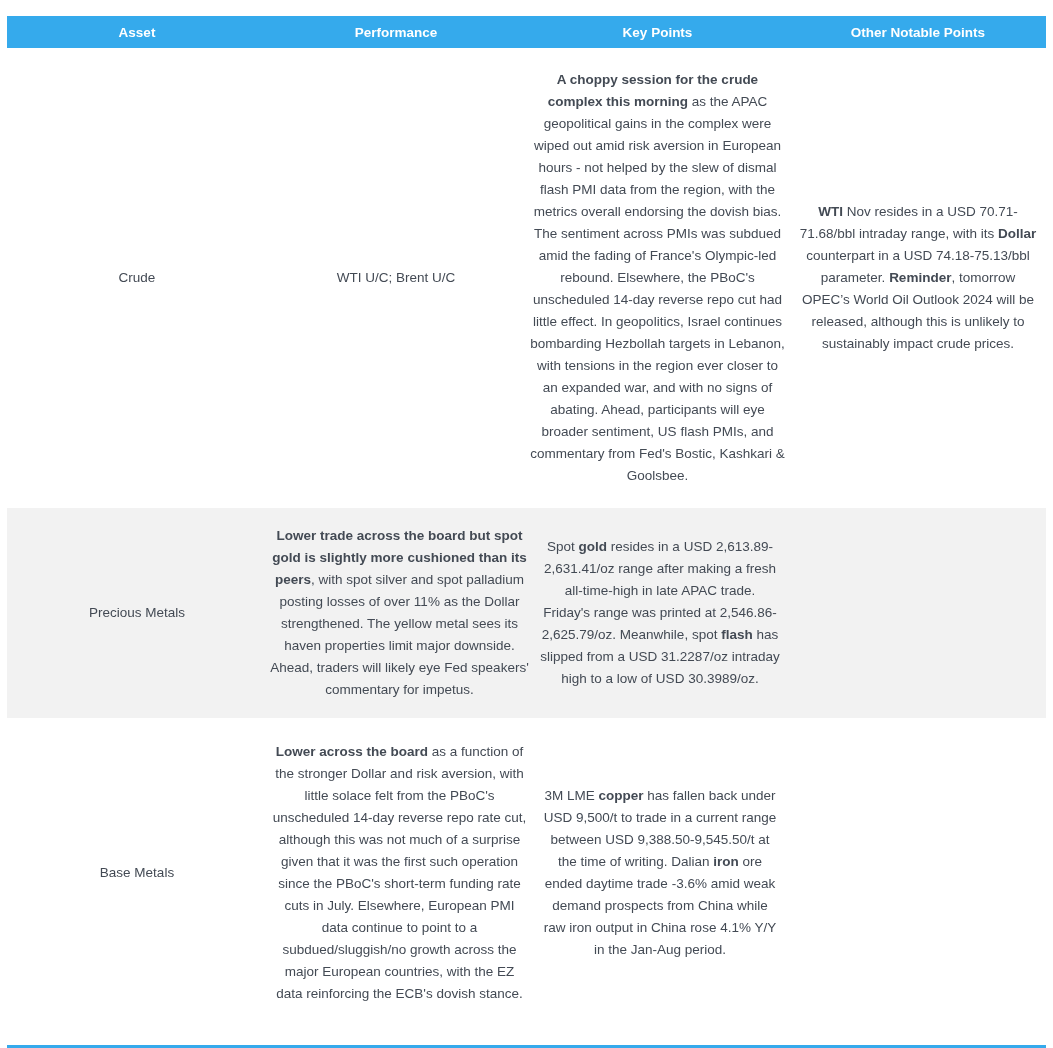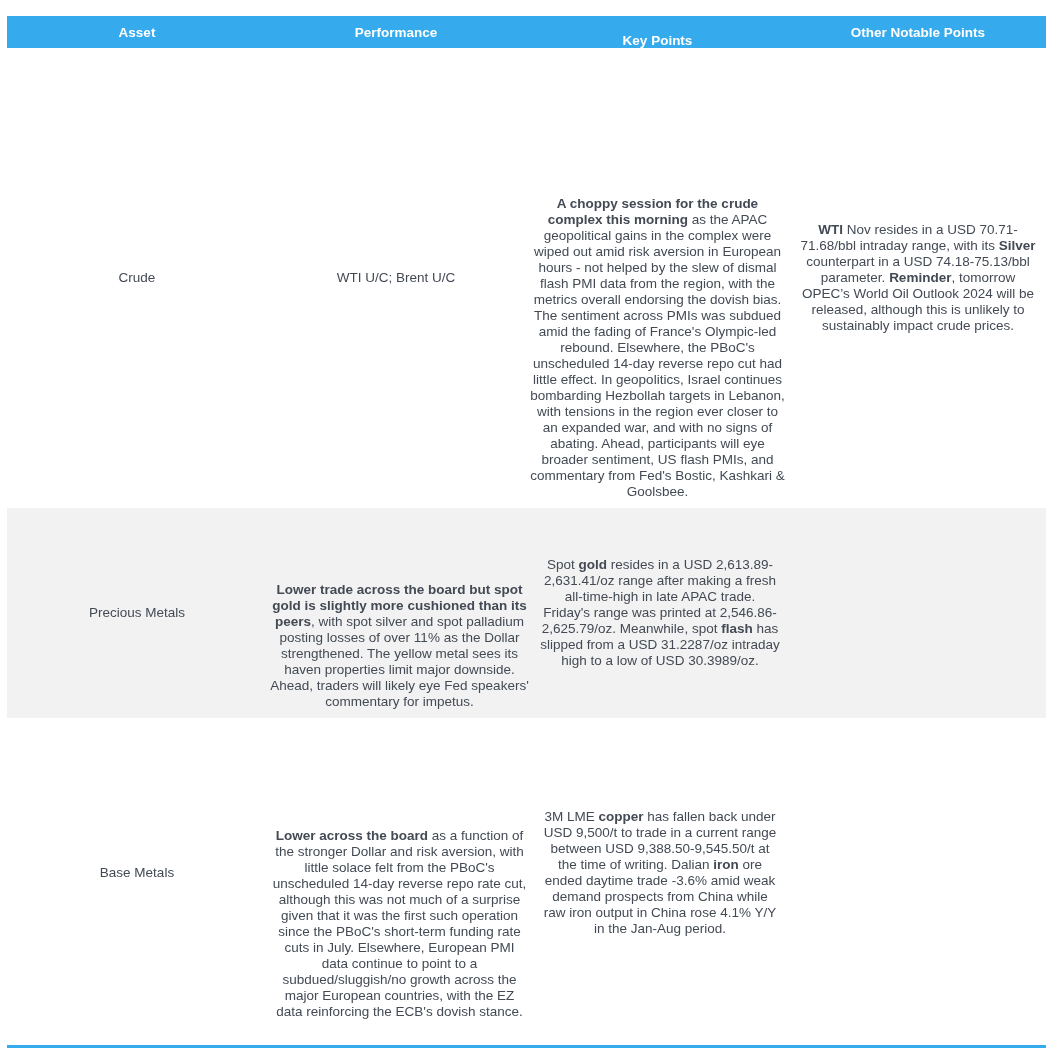--- a/index.html
+++ b/index.html
@@ -27,34 +27,34 @@
   }
   .cell {
     box-sizing: border-box;
     display: flex;
     align-items: center;
     justify-content: center;
     text-align: center;
   }
   .c0 { width: 260px; }
   .c1 { width: 258px; }
-  .c2 { width: 265px; align-items: flex-end; }
+  .c2 { width: 265px; }
   .c3 { width: 256px; }
   .header-cell {
     color: #ffffff;
     font-weight: bold;
     font-size: 13.5px;
   }
   .body-row { display: flex; }
   .row-0 { min-height: 460px; background: #ffffff; }
   .row-1 { min-height: 210px; background: #f2f2f2; }
   .row-2 { min-height: 310px; background: #ffffff; }
   .cell-inner {
     font-size: 13.5px;
-    line-height: 16px;
+    line-height: 22px;
     color: #434a54;
     padding: 8px 4px;
   }
   .cell.perf .cell-inner {
     padding: 8px 16px;
     white-space: pre-line;
     text-align: right;
   }
   .cell.keypts .cell-inner { padding: 8px 3px; }
   .cell.other .cell-inner { padding: 8px 8px; }
@@ -90,21 +90,21 @@
           <div class="cell c0 asset">
             <div class="cell-inner"><span>Crude</span></div>
           </div>
           <div class="cell c1 perf">
             <div class="cell-inner"><span>WTI U/C; Brent U/C</span></div>
           </div>
           <div class="cell c2 keypts">
             <div class="cell-inner"><span class="b">A choppy session for the crude complex this morning</span><span> as the APAC geopolitical gains in the complex were wiped out amid risk aversion in European hours - not helped by the slew of dismal flash PMI data from the region, with the metrics overall endorsing the dovish bias. The sentiment across PMIs was subdued amid the fading of France's Olympic-led rebound. Elsewhere, the PBoC's unscheduled 14-day reverse repo cut had little effect. In geopolitics, Israel continues bombarding Hezbollah targets in Lebanon, with tensions in the region ever closer to an expanded war, and with no signs of abating. Ahead, participants will eye broader sentiment, US flash PMIs, and commentary from Fed's Bostic, Kashkari &amp; Goolsbee.</span></div>
           </div>
           <div class="cell c3 other">
-            <div class="cell-inner"><span class="b">WTI</span><span> Nov resides in a USD 70.71-71.68/bbl intraday range, with its </span><span class="b">Silver</span><span> counterpart in a USD 74.18-75.13/bbl parameter. </span><span class="b">Reminder</span><span>, tomorrow OPEC’s World Oil Outlook 2024 will be released, although this is unlikely to sustainably impact crude prices.</span></div>
+            <div class="cell-inner"><span class="b">WTI</span><span> Nov resides in a USD 70.71-71.68/bbl intraday range, with its </span><span class="b">Dollar</span><span> counterpart in a USD 74.18-75.13/bbl parameter. </span><span class="b">Reminder</span><span>, tomorrow OPEC’s World Oil Outlook 2024 will be released, although this is unlikely to sustainably impact crude prices.</span></div>
           </div>
         </div>
         <div class="body-row row-1">
           <div class="cell c0 asset">
             <div class="cell-inner"><span>Precious Metals</span></div>
           </div>
           <div class="cell c2 keypts">
             <div class="cell-inner"><span class="b">Lower trade across the board but spot gold is slightly more cushioned than its peers</span><span>, with spot silver and spot palladium posting losses of over 11% as the Dollar strengthened. The yellow metal sees its haven properties limit major downside. Ahead, traders will likely eye Fed speakers' commentary for impetus.</span></div>
           </div>
           <div class="cell c3 other">

